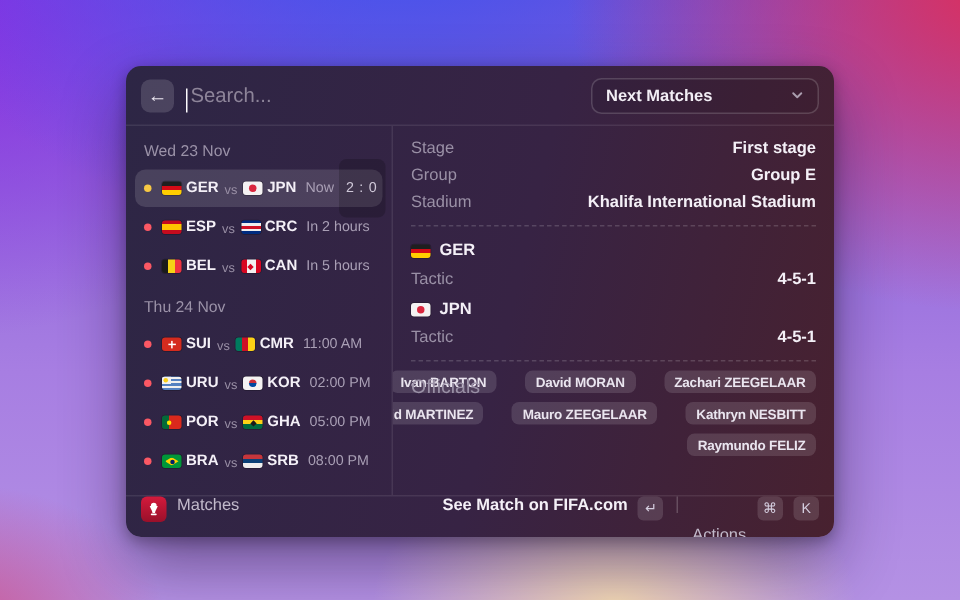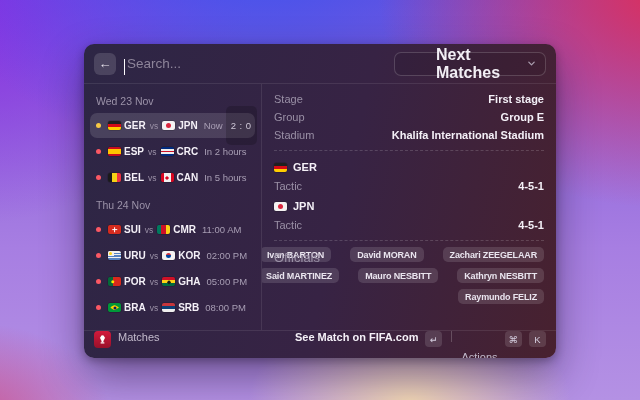--- a/index.html
+++ b/index.html
@@ -29,21 +29,21 @@
     background:rgba(255,255,255,.14); color:#e9e4ee; font-size:13px;
     display:flex; align-items:center; justify-content:center; cursor:default; }
   .search-wrap { position:relative; flex:1; display:flex; align-items:center; }
   .caret { position:absolute; left:0; top:3px; width:1px; height:16px; background:#fcfafd; }
   .search-input { width:100%; background:transparent; border:none; outline:none;
     font:13.5px "Liberation Sans",sans-serif; color:#fff; padding-left:3px; }
   .search-input::placeholder { color:#8d8499; }
   .dropdown { flex:none; width:152px; height:24px; border:1px solid rgba(255,255,255,.17);
     border-radius:7px; display:flex; align-items:center; justify-content:space-between;
     padding:0 9px; background:rgba(0,0,0,.07); }
-  .dropdown-label { font-size:16px; font-weight:600; color:#f2eef5;margin-left:32px; }
+  .dropdown-label { font-size:11px; font-weight:600; color:#f2eef5; }
   .chev { width:9px; height:9px; flex:none; opacity:.75; }
   
   .main { display:flex; height:246px; }
   .list { width:178px; flex:none; border-right:1px solid rgba(255,255,255,.09);
           padding:2px 6px 0 6px; overflow:hidden; }
   .date-head { font-size:10.5px; color:#9b92a8; margin:9px 6px 6px 6px; }
   .match-row { height:25px; margin-bottom:1px; border-radius:7px; display:flex;
     align-items:center; padding:0 6px; gap:3px; white-space:nowrap; }
   .match-row.selected { background:rgba(255,255,255,.13); }
   .dot { width:5px; height:5px; border-radius:50%; flex:none; margin-right:4px; }
@@ -277,21 +277,21 @@
       <div class="officials">
         <span class="officials-label">Officials</span>
         <div class="pill-rows">
             <div class="pill-row">
               <span class="pill">Ivan BARTON</span>
               <span class="pill">David MORAN</span>
               <span class="pill">Zachari ZEEGELAAR</span>
             </div>
             <div class="pill-row">
               <span class="pill">Said MARTINEZ</span>
-              <span class="pill">Mauro NESBITT</span>
+              <span class="pill">Mauro ZEEGELAAR</span>
               <span class="pill">Kathryn NESBITT</span>
             </div>
             <div class="pill-row">
               <span class="pill">Raymundo FELIZ</span>
             </div>
           </div>
       </div>
     </div>
   </div>
 

